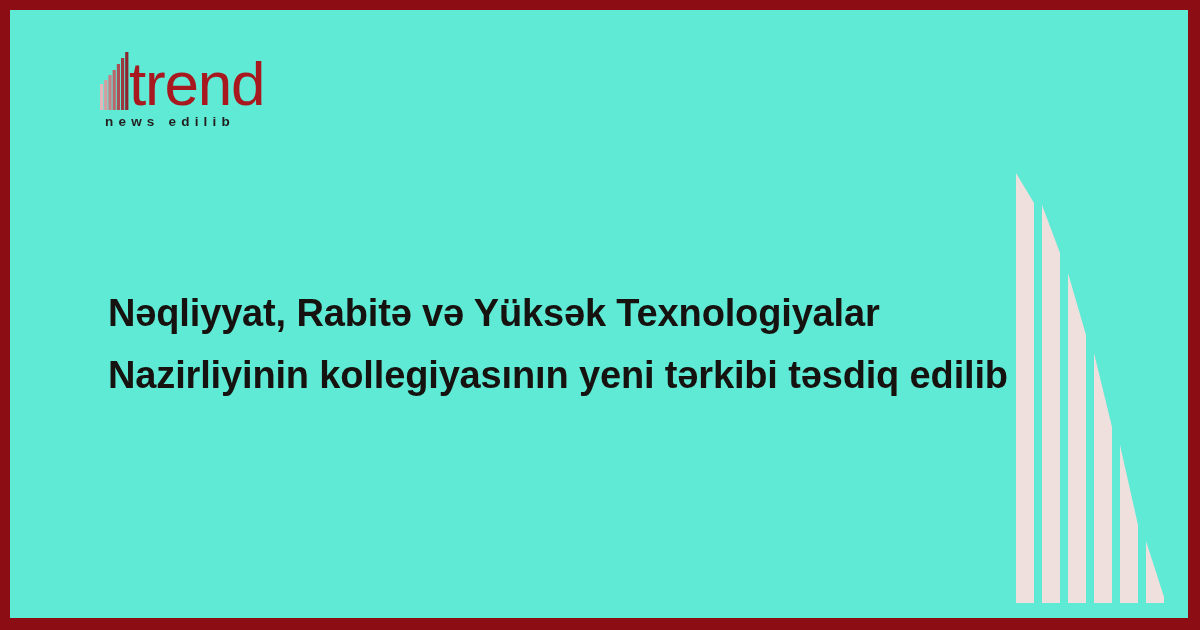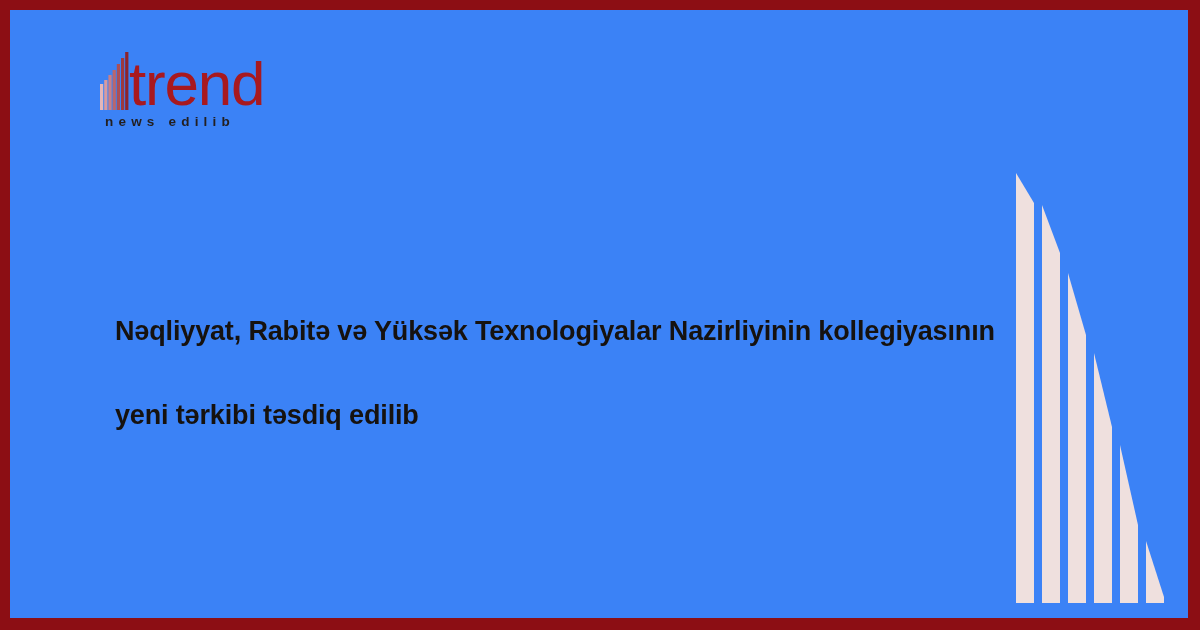--- a/index.html
+++ b/index.html
@@ -20,21 +20,21 @@
     box-sizing: border-box;
     width: 1200px;
     height: 630px;
     background: #8c0e14;            
     padding: 10px 12px 12px 10px;
   }
   .canvas {
     position: relative;
     width: 100%;
     height: 100%;
-    background: #3b82f6;
+    background: #5eead4;
     overflow: hidden;
   }
 
   
   .deco-bars {
     position: absolute;
     right: 12px;
     bottom: 15px;
     width: 160px;
     height: 440px;
@@ -71,24 +71,24 @@
     color: #231f20;
     white-space: nowrap;
   }
 
   
   .headline {
     position: absolute;
     left: 98px;
     top: 272px;
     width: 900px;
-    margin: 7px;
-    font-size: 27px;
+    margin: 0;
+    font-size: 38px;
     font-weight: 700;
-    line-height: 84px;
+    line-height: 62px;
     letter-spacing: -0.15px;
     color: #16120f;
   }
 </style>
 </head>
 <body>
 
 <div class="card">
   <div class="canvas">
 

